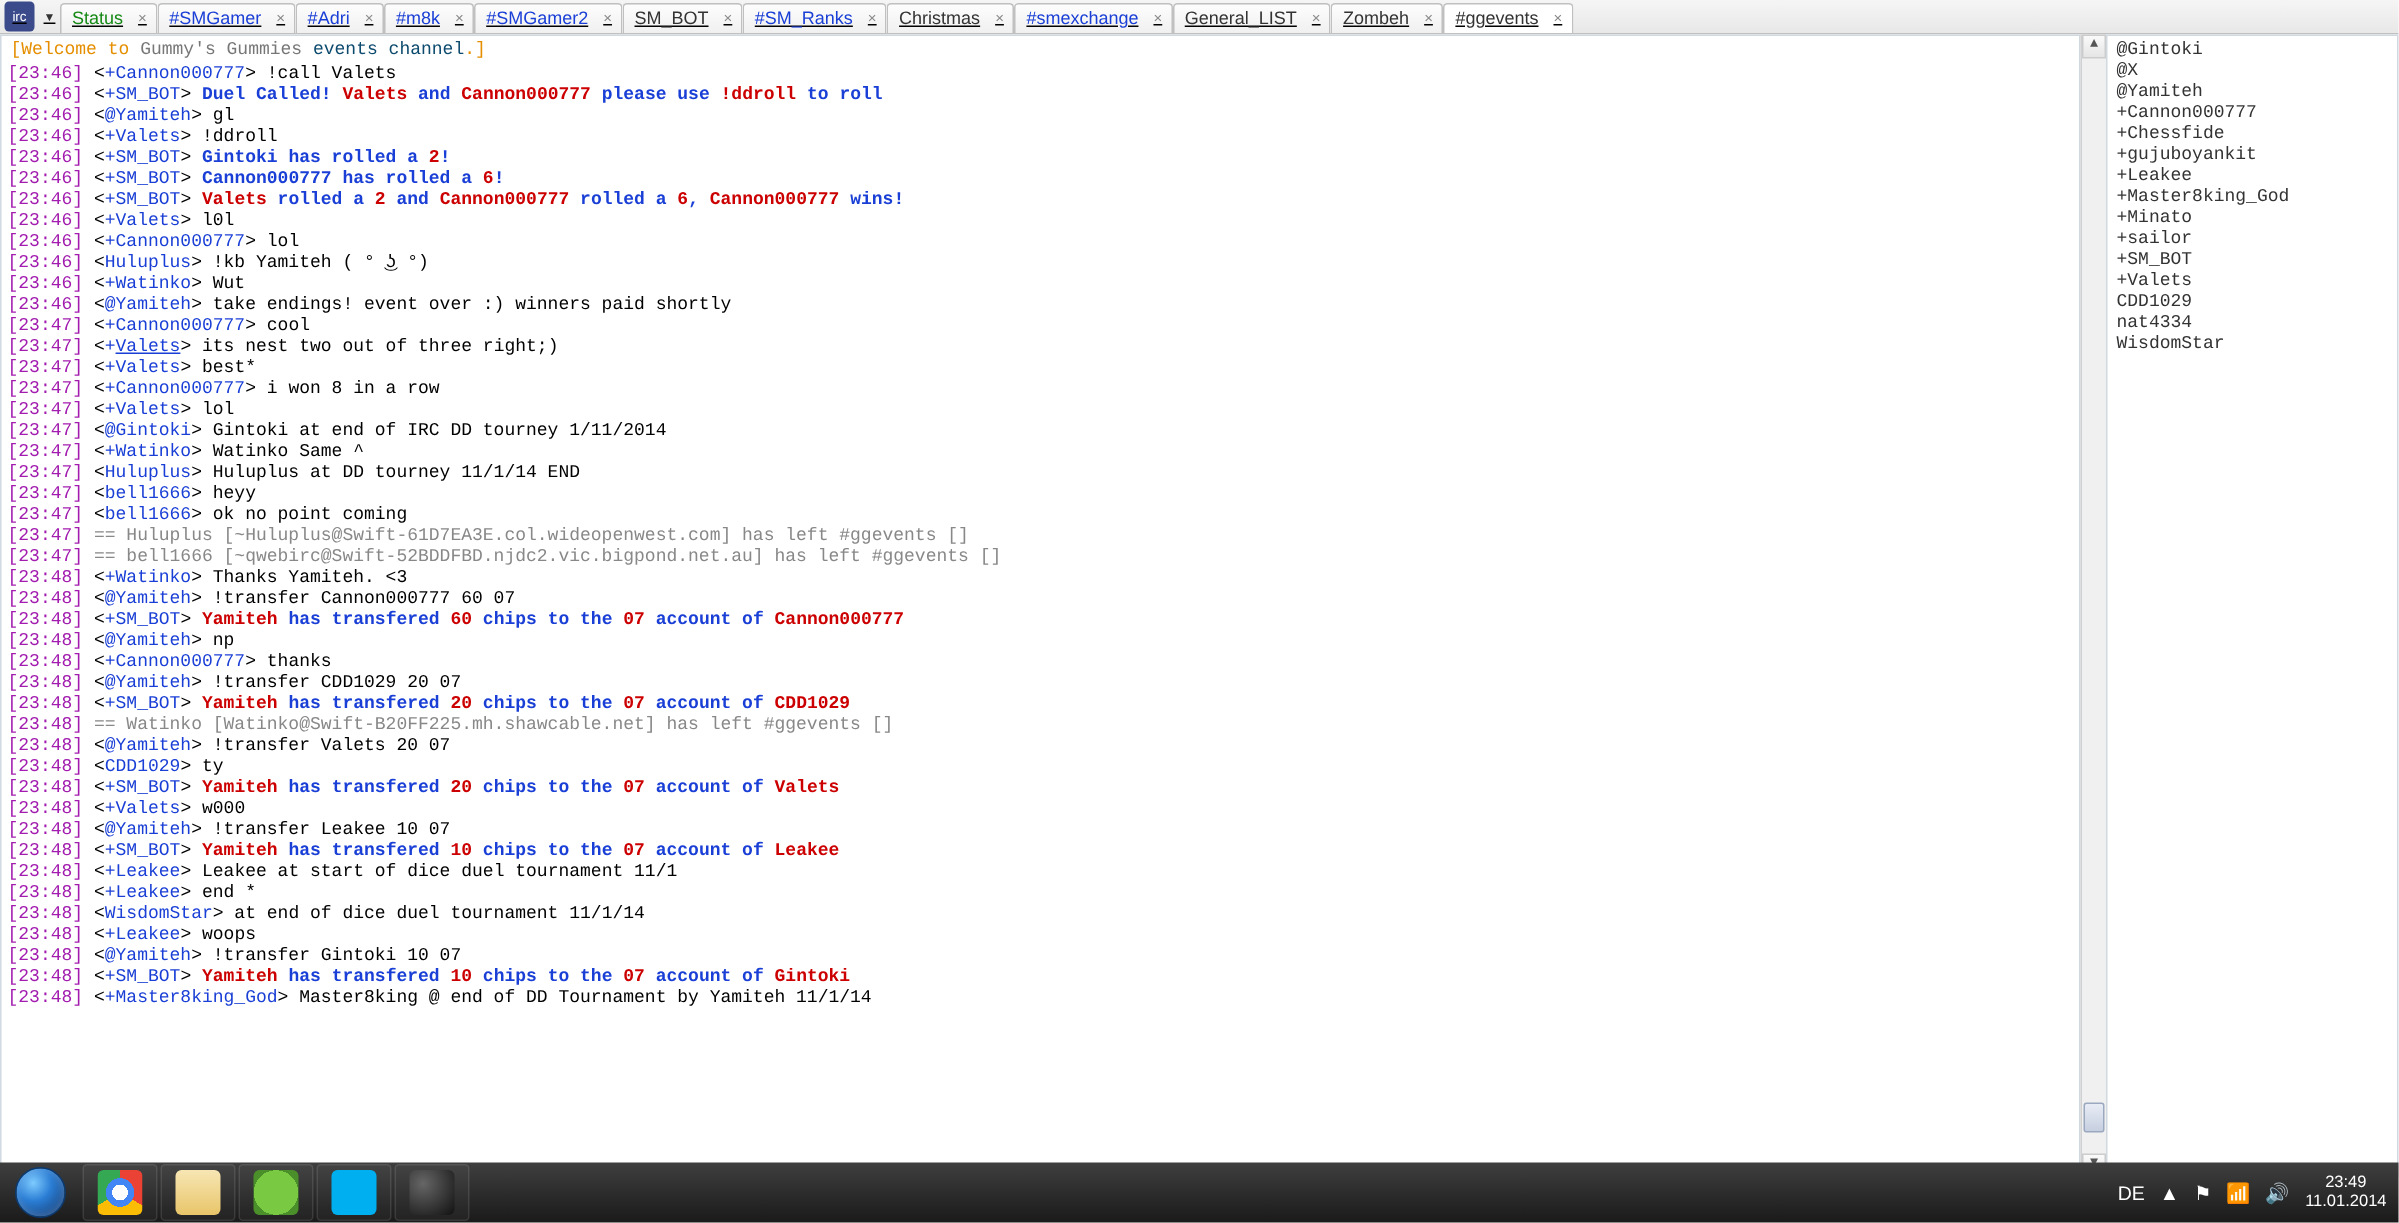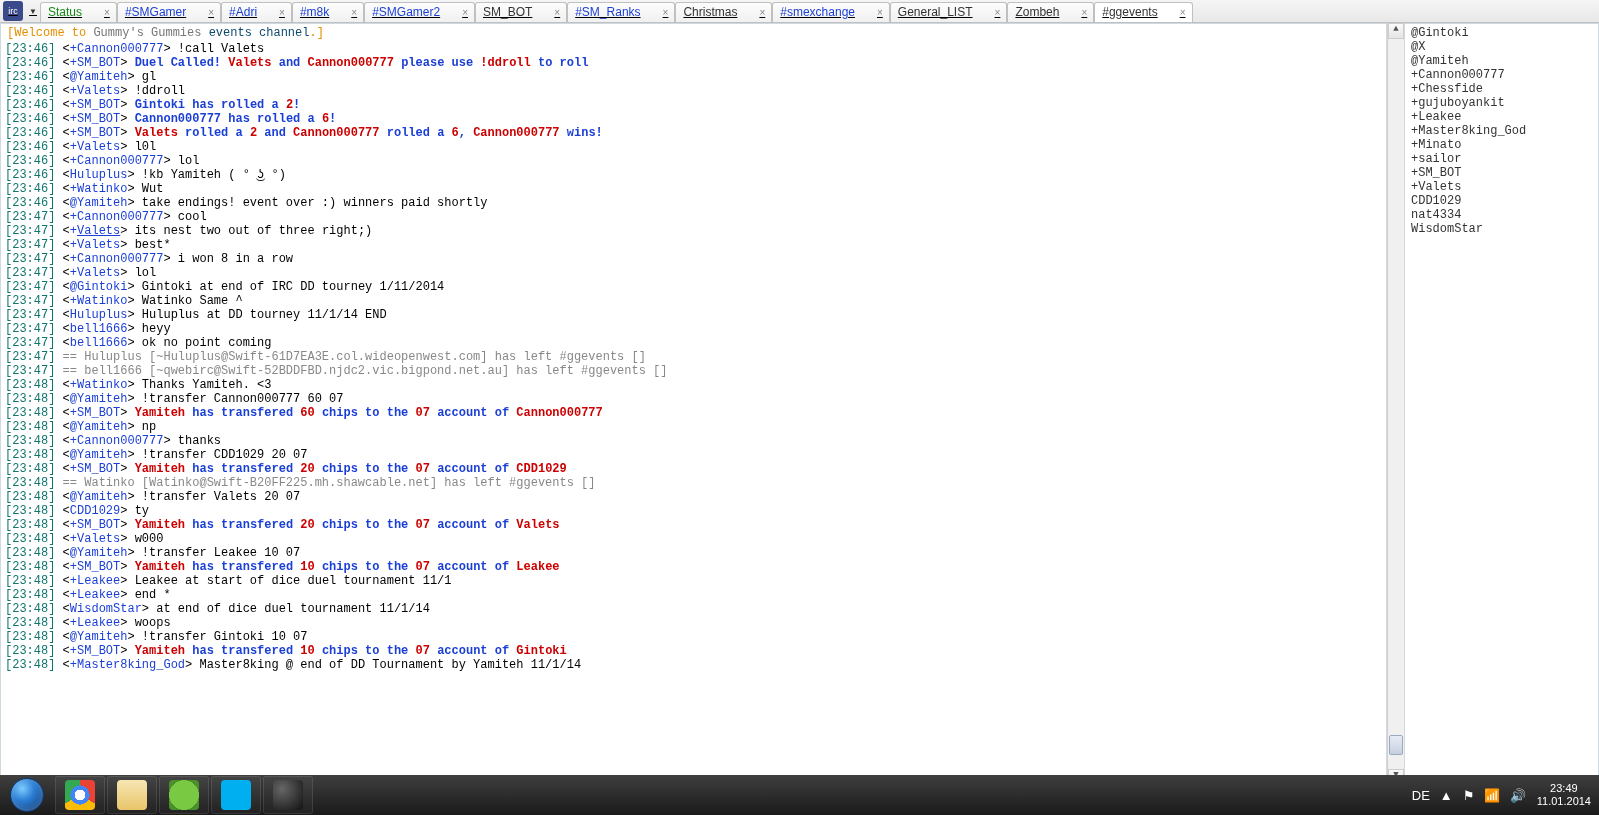--- a/index.html
+++ b/index.html
@@ -3,37 +3,37 @@
 <meta charset="utf-8">
 <style>
 * { margin:0; padding:0; box-sizing:border-box; }
 body { font-family:"Lucida Console","Courier New",monospace; font-size:12px; background:#fff; overflow:hidden; }
 #app { width:1599px; height:815px; position:relative; background:#fff;text-decoration:underline; }
 
 
 #tabbar { height:23px; background:linear-gradient(#f5f5f5,#e8e8e8); border-bottom:1px solid #c0c0c0; display:flex; align-items:center; font-family:"Segoe UI",Tahoma,sans-serif; font-size:12px; }
 .tab-icon { width:20px; height:20px; margin:0 3px; background:#3a4a8a; border-radius:3px; display:inline-flex; align-items:center; justify-content:center; color:#fff; font-size:9px; }
 .tab-dd { width:14px; display:inline-flex; justify-content:center; color:#333; font-size:8px; }
-.tab { padding:2px 4px 2px 7px; margin:1px 0 0 0; border:1px solid #c0c0c0; border-bottom:none; background:linear-gradient(#fdfdfd,#f0f0f0); border-radius:3px 3px 0 0; display:flex; align-items:center; gap:20px; height:20px; }
+.tab { padding:2px 4px 2px 7px; margin:1px 0 0 0; border:1px solid #c0c0c0; border-bottom:none; background:linear-gradient(#fdfdfd,#f0f0f0); border-radius:3px 3px 0 0; display:flex; align-items:center; gap:8px; height:20px; }
 .tab.active { background:#fff; }
 .tab .lbl.blue { color:#1a3fd6; }
 .tab .lbl.green { color:#168a16; }
 .tab .lbl { color:#333; }
 .tab .x { font-size:10px; color:#888; padding:0 2px; cursor:pointer; }
 
 
 #main { position:absolute; top:23px; left:0; right:0; bottom:30px; display:flex; }
 #chatcol { flex:1; display:flex; flex-direction:column; border:1px solid #d0d8e0; background:#fff; }
 #topic { padding:2px 6px; font-size:12px; }
 #topic .w { color:#e58f00; }
 #topic .g { color:#777; }
 #topic .ev { color:#0c4a6e; }
 #chat { flex:1; overflow:hidden; padding:0 4px; line-height:14px; font-size:12px; }
 .line { white-space:pre; }
-.ts { color:#0f766e; }
+.ts { color:#a21caf; }
 .nick { color:#1a3fd6; }
 .txt { color:#000; }
 .sys { color:#888; }
 .redb { color:#c00; font-weight:bold; }
 .blueb { color:#1a3fd6; font-weight:bold; }
 .und { text-decoration:underline; }
 
 #scrollcol { width:17px; background:#f0f0f0; border-left:1px solid #d0d0d0; position:relative; }
 #scrollcol .arr { height:16px; text-align:center; font-size:9px; color:#555; background:linear-gradient(#fafafa,#e5e5e5); border:1px solid #ccc; }
 #scrollcol .thumb { position:absolute; left:1px; right:1px; bottom:30px; height:20px; background:linear-gradient(#e8ecf5,#c6cfe0); border:1px solid #9aa8c0; border-radius:2px; }

